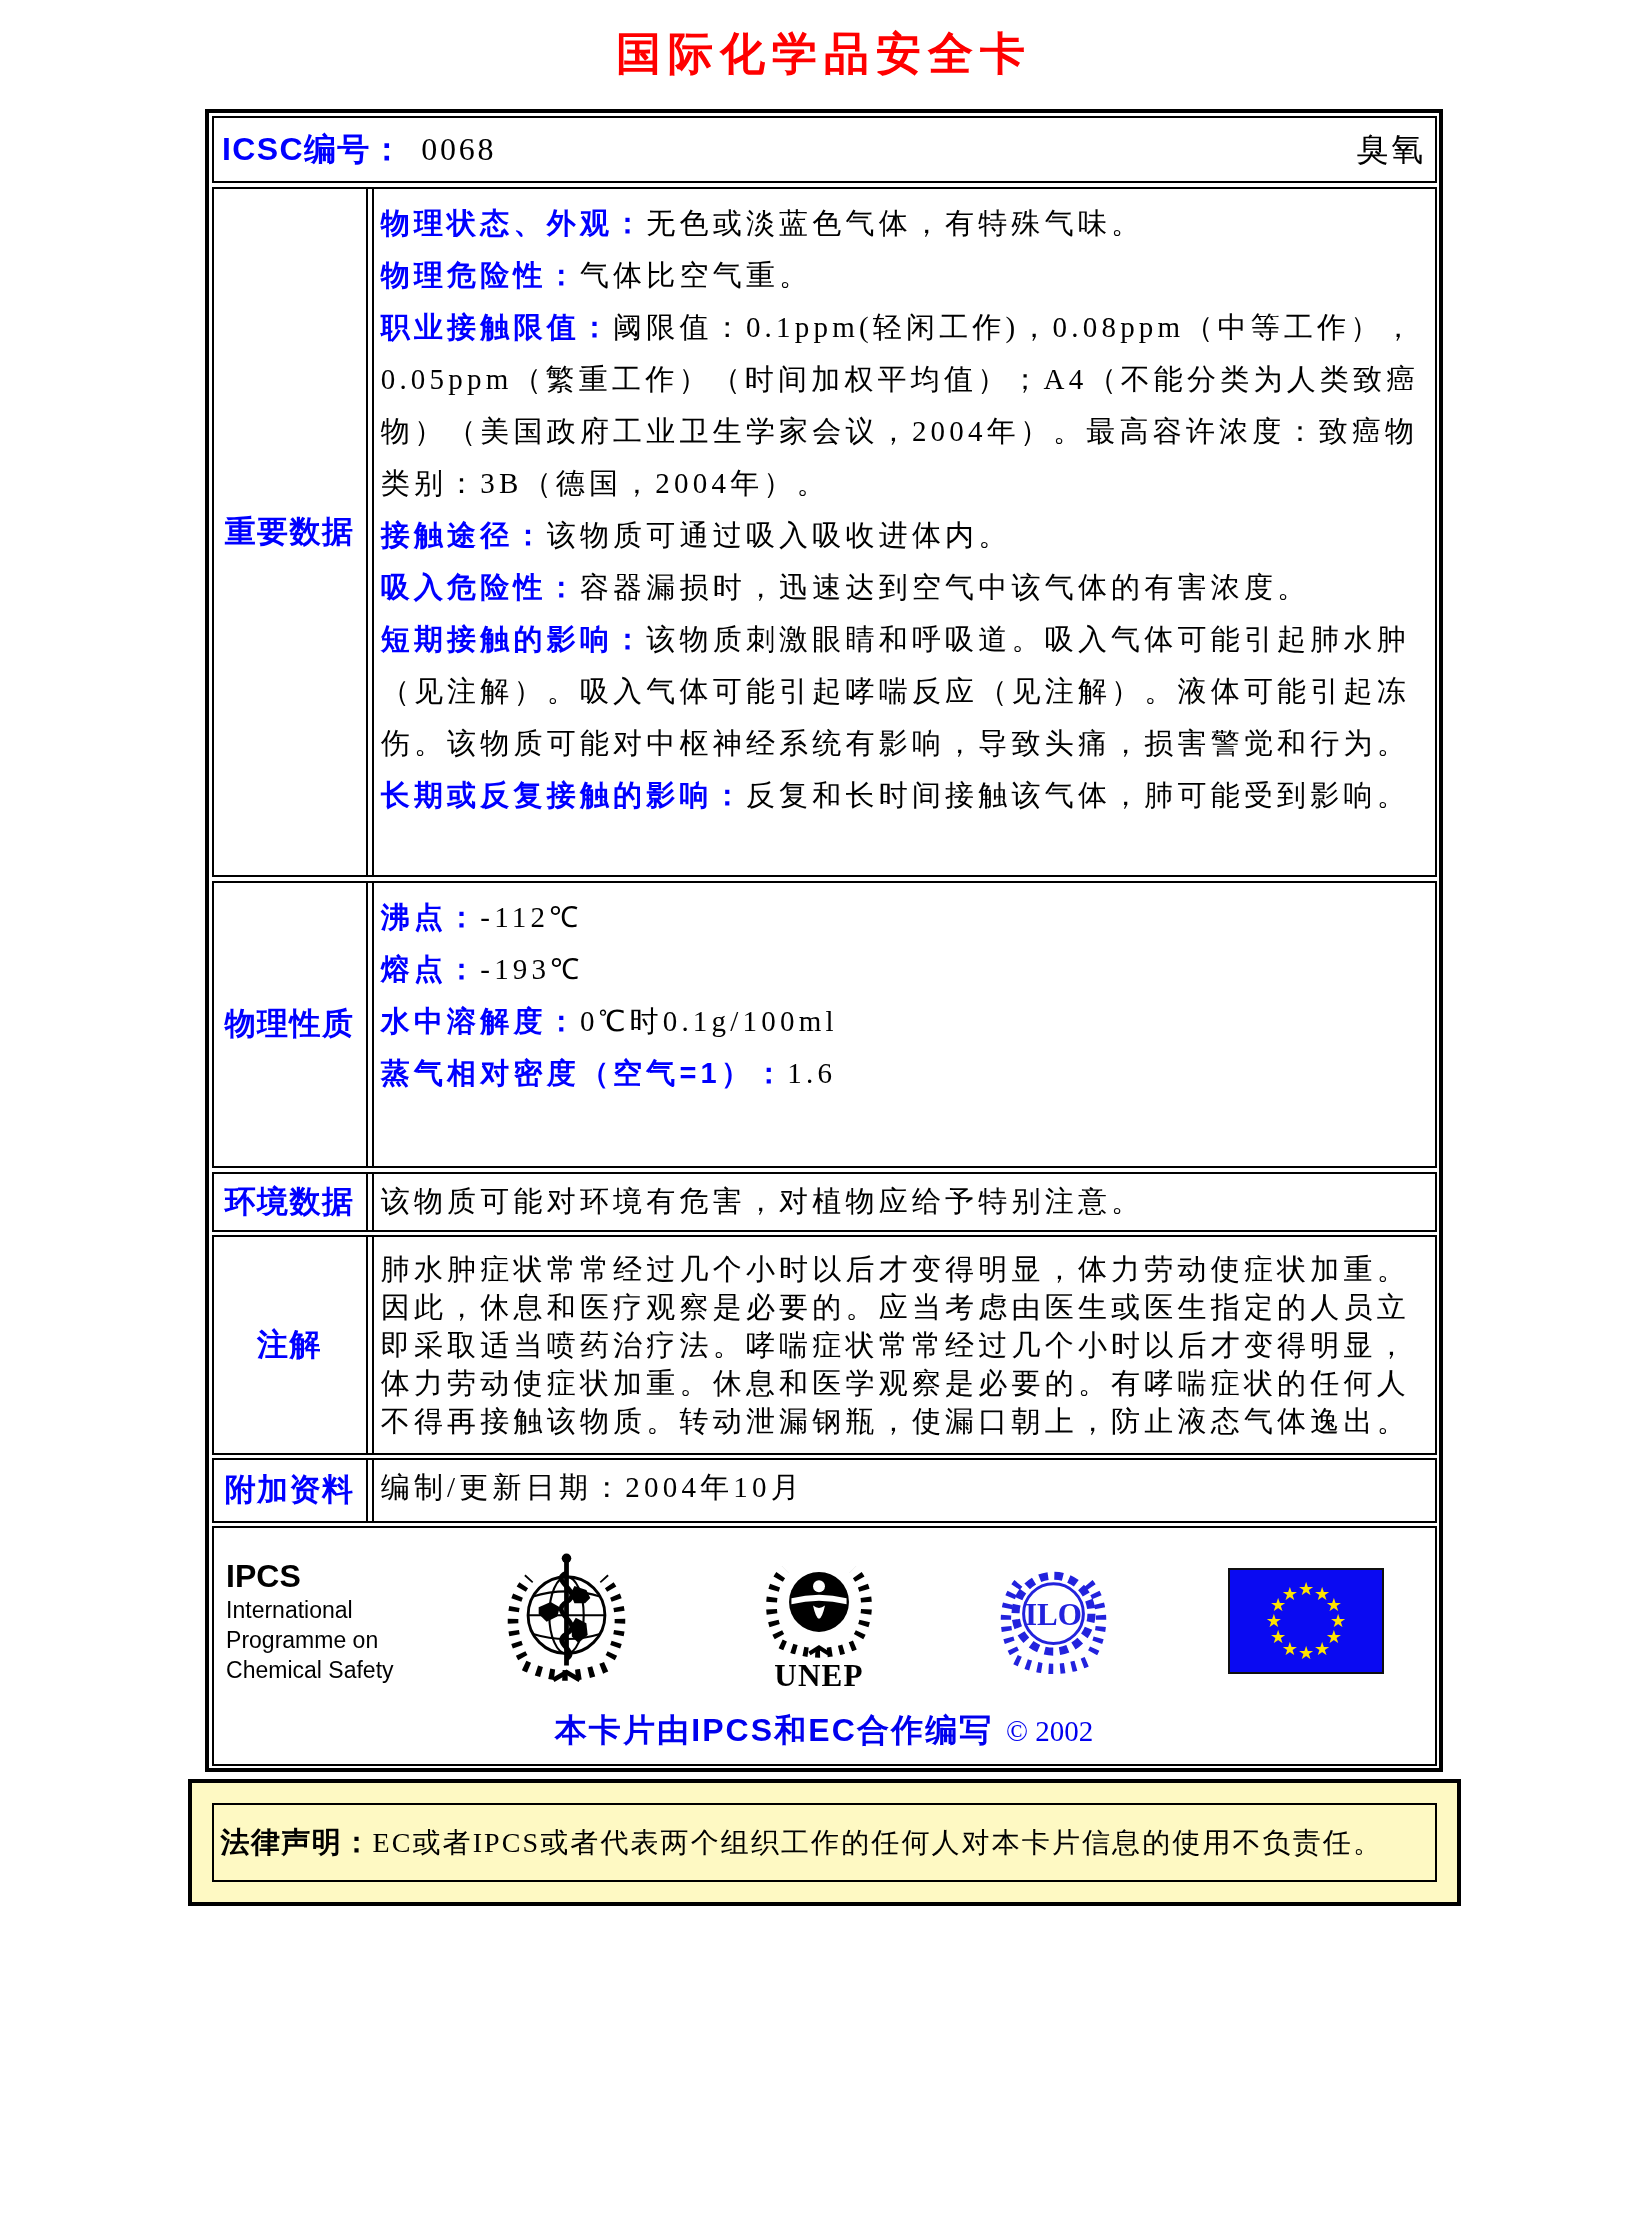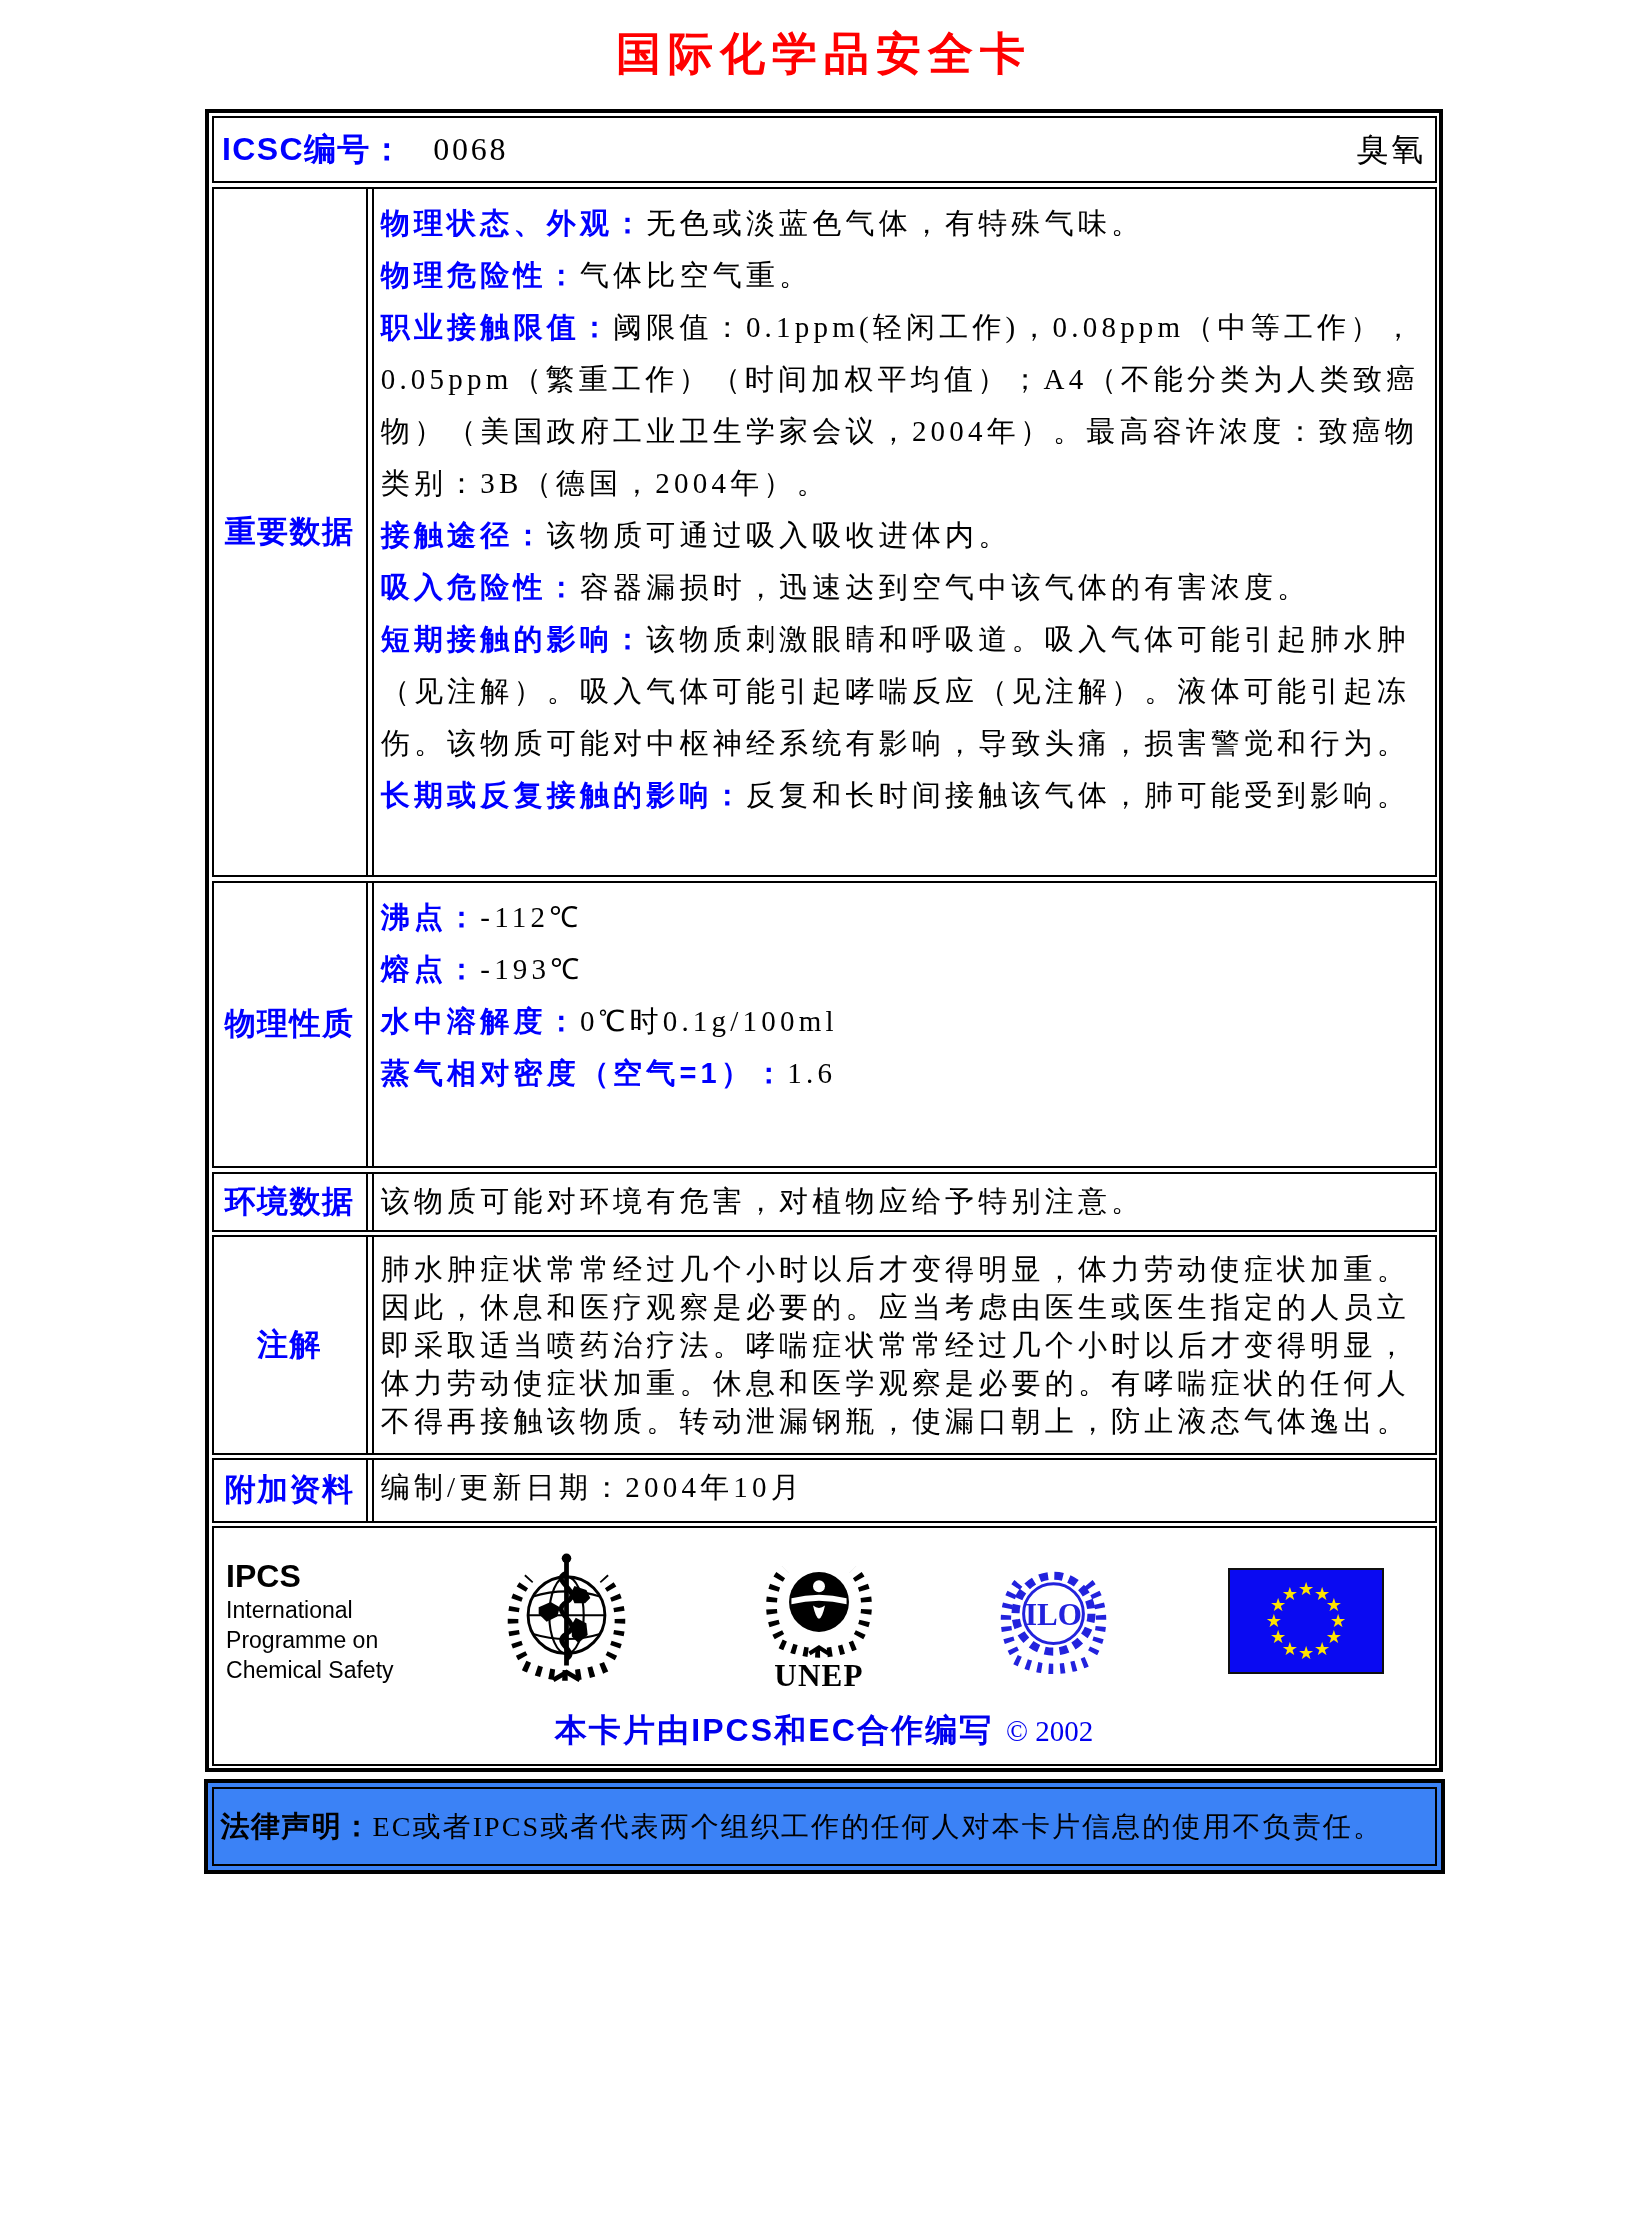--- a/index.html
+++ b/index.html
@@ -11,21 +11,21 @@
   }
 
   .card{width:1225px;margin:25px auto 0;border:4.9px solid #000;padding:2.8px;background:#fff;}
   .row{border:2.1px solid #000;margin-top:3.5px;display:flex;align-items:stretch;}
   .row.first{margin-top:0;}
 
   
   .header-row{padding:9.8px 8.4px;align-items:flex-end;gap:24px;}
   .header-left{flex:1;display:flex;align-items:center;}
   .hlabel{color:#0000ff;font-family:"Liberation Sans",sans-serif;font-weight:bold;font-size:32px;letter-spacing:1.4px;}
-  .hnum{font-size:32px;letter-spacing:2.8px;margin-left:29px;}
+  .hnum{font-size:32px;letter-spacing:2.8px;margin-left:17px;}
   .hname{font-size:32px;letter-spacing:2.8px;}
 
   
   .label-cell{
     flex:none;width:152px;display:flex;align-items:center;justify-content:center;
     color:#0000ff;font-family:"Liberation Sans",sans-serif;font-weight:bold;
     font-size:31px;letter-spacing:1.4px;border-right:2.1px solid #000;text-align:center;
   }
   .content-cell{
     flex:1;border-left:2.1px solid #000;margin-left:4.2px;
@@ -48,21 +48,21 @@
   .logo-box{flex:none;}
   .logo-who{margin-left:87px;}
   .logo-ilo{margin-left:117px;}
   .logo-unep{margin-left:126px;}
   .logo-eu{margin-left:117px;width:152px;height:102px;background:#0a0af2;border:2.1px solid #101010;}
   .logos-caption{text-align:center;margin-top:14px;}
   .caption-main{color:#0000ee;font-family:"Liberation Sans",sans-serif;font-weight:bold;font-size:32px;letter-spacing:2.1px;}
   .caption-copy{color:#0000ee;font-size:29px;margin-left:9.8px;}
 
   
-  .legal-card{width:1225px;margin:7px auto 0;border:4.9px solid #000;padding:4px;background:#3b82f6;}
+  .legal-card{width:1225px;margin:7px auto 0;border:4.9px solid #000;padding:20px;background:#fef9c3;}
   .legal-row{border:2.1px solid #000;padding:18px 7px;font-size:28px;letter-spacing:2.1px;line-height:39px;}
   .legal-label{font-family:"Liberation Sans",sans-serif;font-weight:bold;font-size:29px;letter-spacing:1.4px;}
 </style>
 </head>
 <body>
 
 <div class="page-title">国际化学品安全卡</div>
 
 <div class="card">
 

